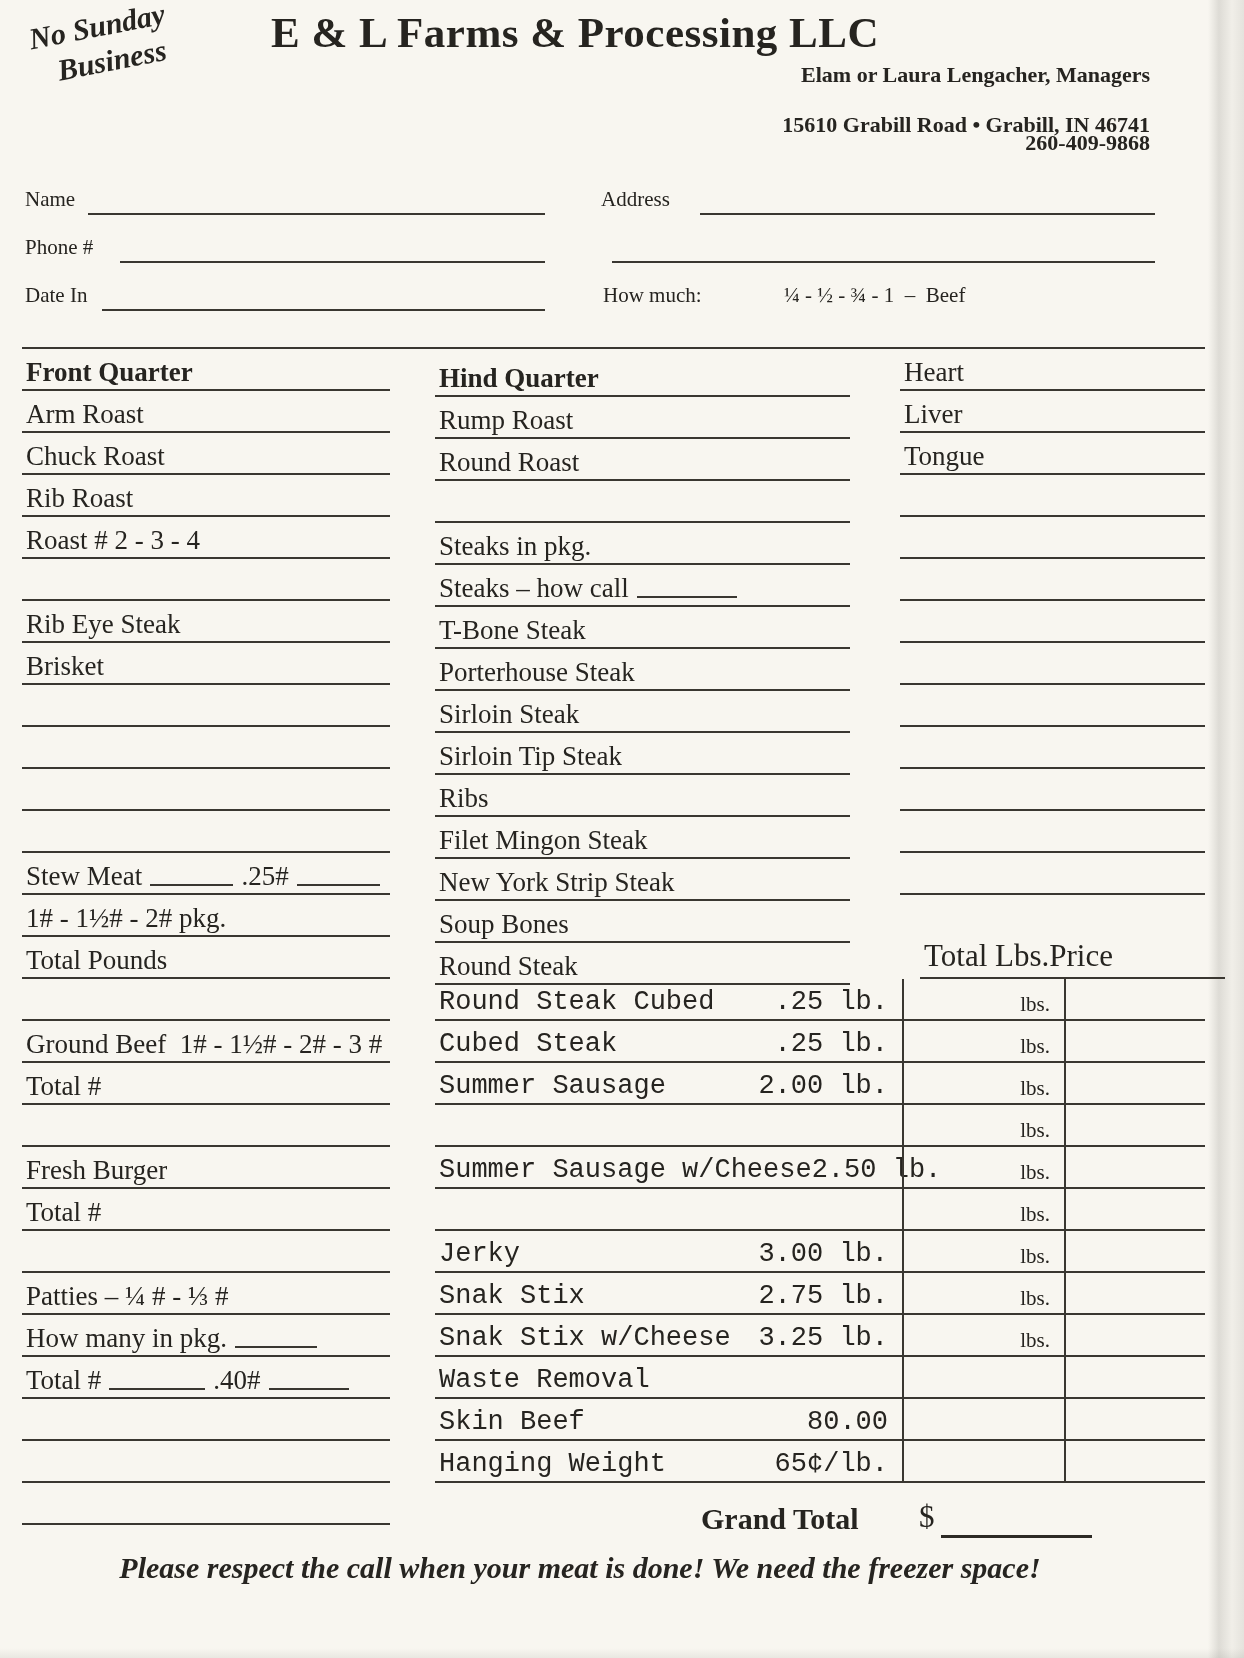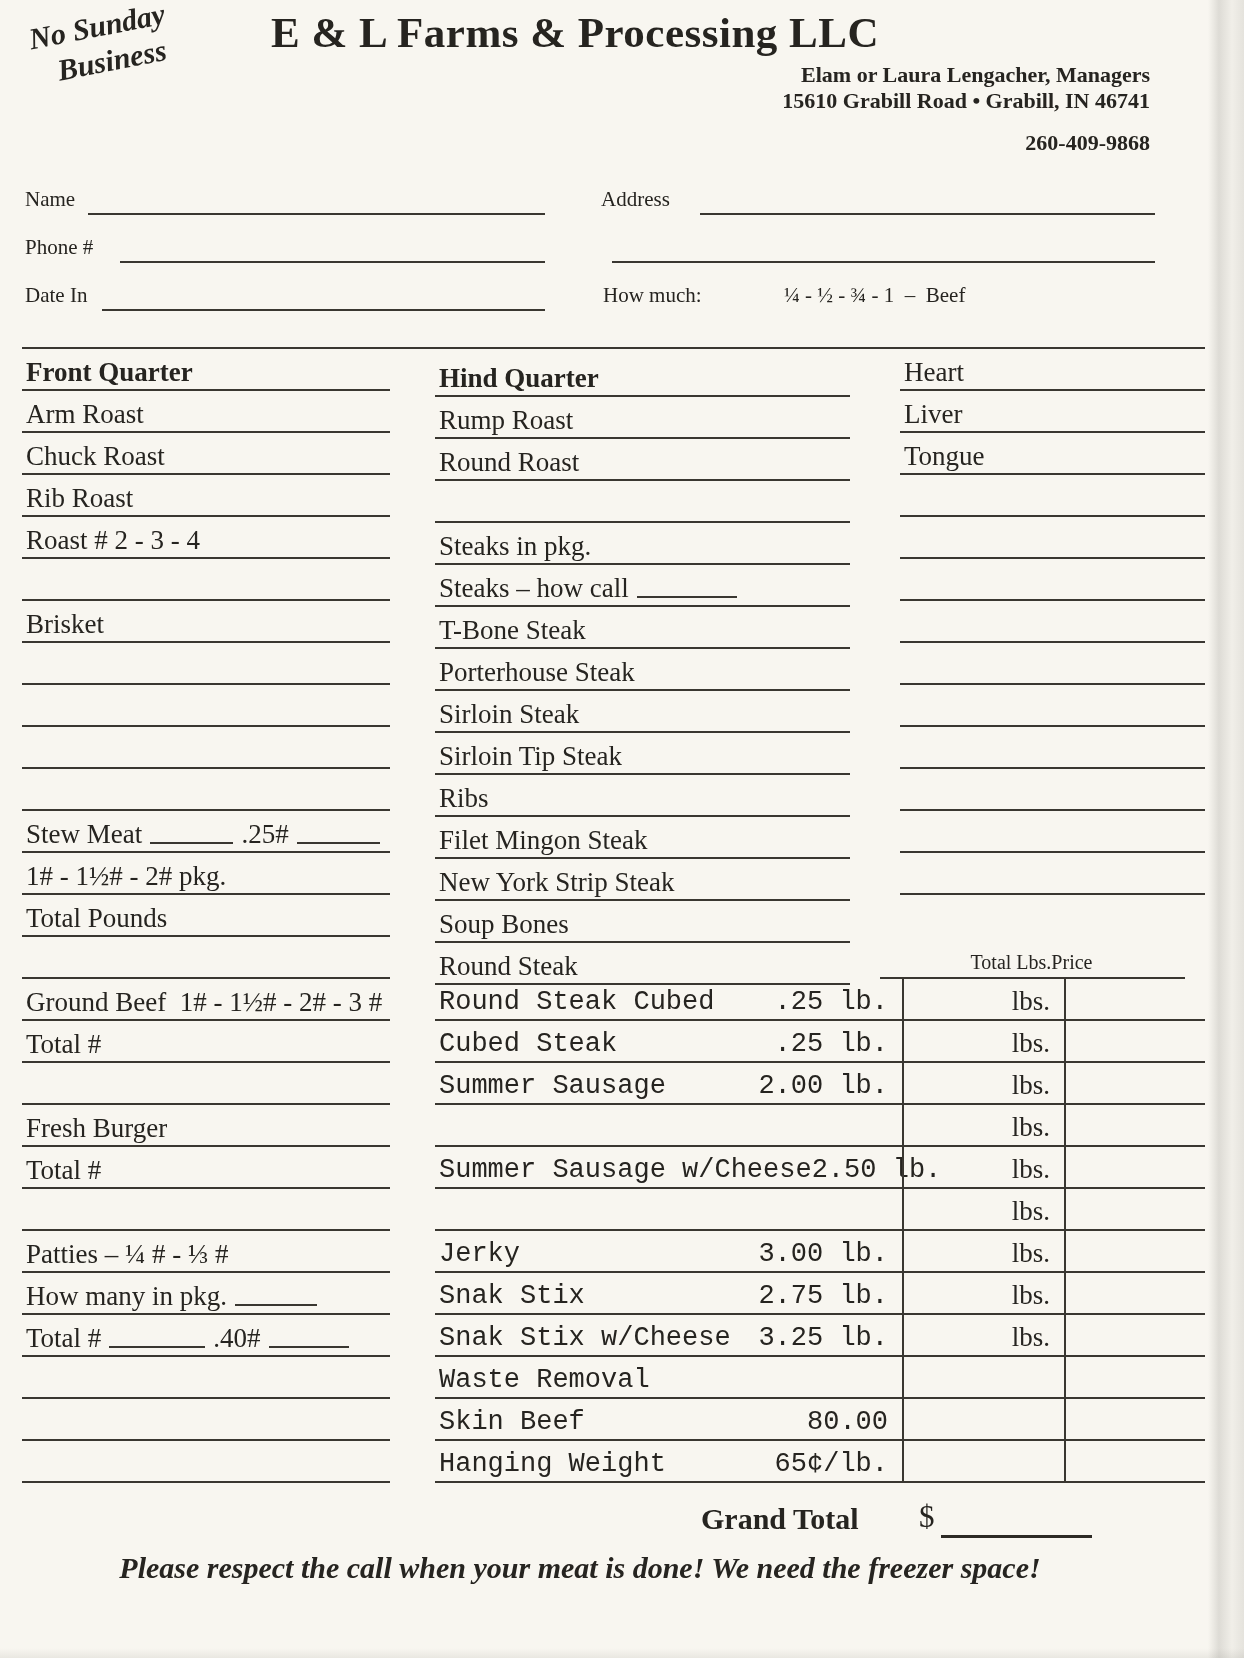--- a/index.html
+++ b/index.html
@@ -20,21 +20,21 @@
     position:absolute;left:26px;top:22px;
     font-style:italic;font-weight:bold;font-size:30px;line-height:1.2;
     transform:rotate(-11deg);transform-origin:left top;
   }
   .badge .l2{margin-left:22px;}
   
   .hdr{position:absolute;left:0;width:1150px;text-align:center;}
   .htitle{top:8px;font-size:43px;font-weight:bold;letter-spacing:0.5px;}
   .hsub{font-weight:bold;font-size:22px;text-align:right;}
   .h-managers{top:62px;}
-  .h-address{top:88px;}
+  .h-address{top:112px;}
   .h-phone{top:130px;}
   
   .flabel{position:absolute;font-size:21px;white-space:pre;}
   .fline{position:absolute;height:0;border-bottom:2px solid #3a3731;}
   
   .topline{position:absolute;left:22px;top:347px;width:1183px;height:0;border-top:2px solid #3a3731;}
   .col{position:absolute;top:349px;}
   #left-col{left:22px;width:368px;}
   #mid-top{left:435px;width:415px;margin-top:6px;}
   #mid-bottom{left:435px;width:467px;top:979px;font-family:Liberation Mono, monospace;}
@@ -48,31 +48,31 @@
   }
   .row.bold{font-weight:bold;}
   .blank{
     display:inline-block;height:4px;
     border-bottom:2px solid #3a3731;
     margin:0 8px 5px 8px;
   }
   .price{margin-left:auto;padding-right:12px;}
   
   .hdr-row{
-    position:absolute;left:880px;top:937px;width:305px;height:42px;box-sizing:border-box;
+    position:absolute;left:920px;top:937px;width:305px;height:42px;box-sizing:border-box;
     border-bottom:2px solid #3a3731;
-    display:flex;align-items:flex-end;justify-content:center;
-    font-size:20px;padding:0 6px 3px 4px;
+    display:flex;align-items:flex-end;justify-content:flex-start;
+    font-size:31px;padding:0 6px 3px 4px;
   }
   #grid{position:absolute;left:902px;top:979px;width:303px;border-left:2px solid #3a3731;box-sizing:border-box;}
   .grow{height:42px;box-sizing:border-box;border-bottom:2px solid #3a3731;display:flex;}
   .cell-lbs{
     width:162px;box-sizing:border-box;border-right:2px solid #3a3731;
     display:flex;align-items:flex-end;justify-content:flex-end;
-    padding:0 14px 2px 0;font-size:27px;
+    padding:0 14px 2px 0;font-size:21px;
   }
   .cell-price{flex:1;}
   
   .gt-label{position:absolute;left:701px;top:1502px;font-size:30px;font-weight:bold;}
   .gt-dollar{position:absolute;left:919px;top:1499px;font-size:31px;}
   .gt-line{position:absolute;left:941px;top:1535px;width:151px;height:0;border-bottom:3px solid #2d2a25;}
   
   .footer{
     position:absolute;left:10px;top:1551px;width:1140px;text-align:center;
     font-size:30px;font-weight:bold;font-style:italic;
@@ -108,20 +108,21 @@
   <span class="flabel" style="left:784px;top:283px;">¼ - ½ - ¾ - 1  –  Beef</span>
 
   <div class="topline"></div>
   <div id="left-col" class="col">
       <div class="row bold"><span class="seg">Front Quarter</span></div>
       <div class="row"><span class="seg">Arm Roast</span></div>
       <div class="row"><span class="seg">Chuck Roast</span></div>
       <div class="row"><span class="seg">Rib Roast</span></div>
       <div class="row"><span class="seg">Roast # 2 - 3 - 4</span></div>
       <div class="row"><span class="seg"></span></div>
+      <div class="row"><span class="seg">Rib Eye Steak</span></div>
       <div class="row"><span class="seg">Brisket</span></div>
       <div class="row"><span class="seg"></span></div>
       <div class="row"><span class="seg"></span></div>
       <div class="row"><span class="seg"></span></div>
       <div class="row"><span class="seg"></span></div>
       <div class="row"><span class="seg">Stew Meat</span><span class="blank" style="width: 86px;"></span><span class="seg">.25#</span><span class="blank" style="width: 86px;"></span></div>
       <div class="row"><span class="seg">1# - 1½# - 2# pkg.</span></div>
       <div class="row"><span class="seg">Total Pounds</span></div>
       <div class="row"><span class="seg"></span></div>
       <div class="row"><span class="seg">Ground Beef  1# - 1½# - 2# - 3 #</span></div>

